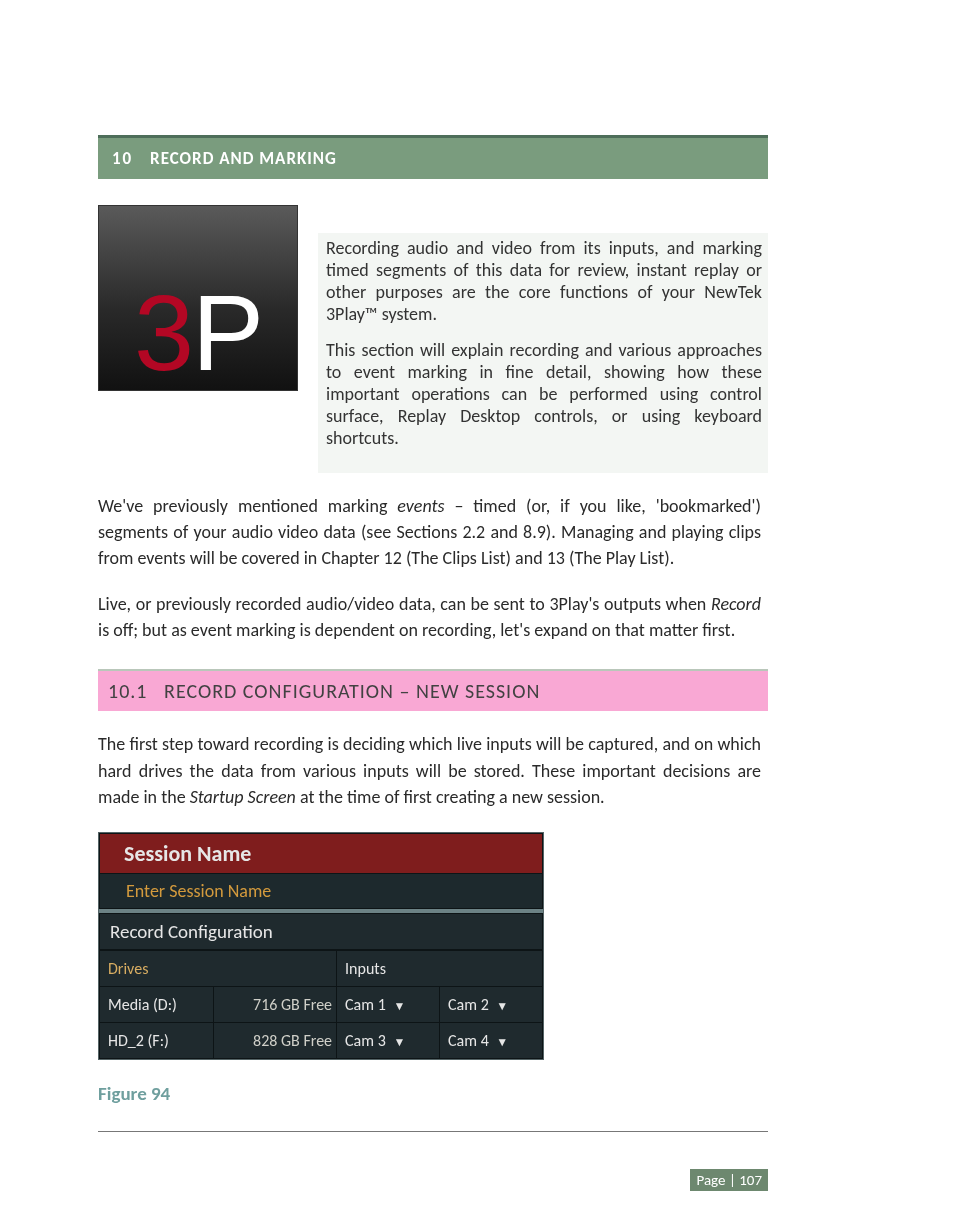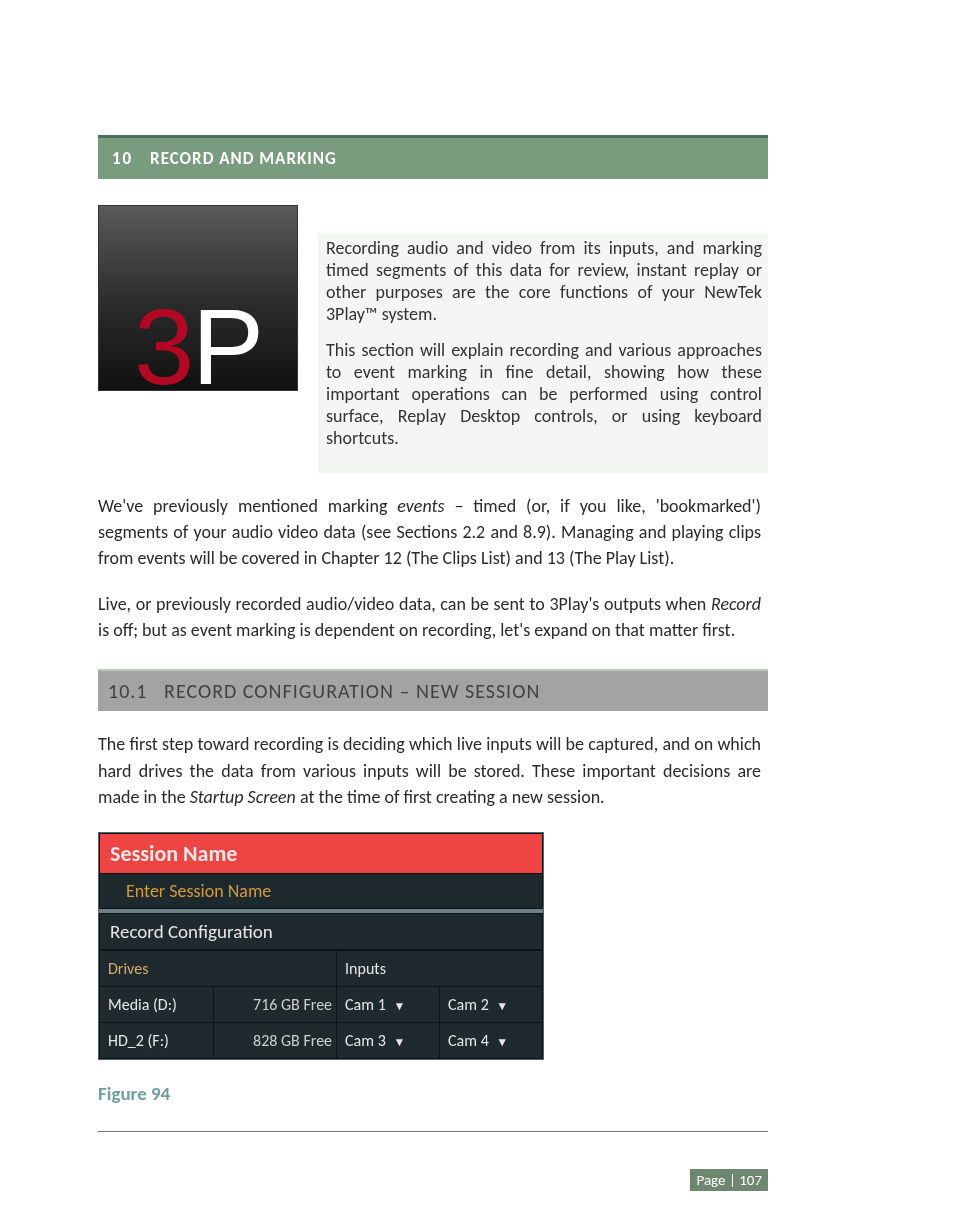--- a/index.html
+++ b/index.html
@@ -37,21 +37,21 @@
     flex: 0 0 200px;
     height: 186px;
     background: linear-gradient(180deg, #5a5a5a 0%, #2a2a2a 55%, #111 100%);
     border: 1px solid #333;
     position: relative;
     color: #fff;
     display: flex;
     align-items: flex-end;
     justify-content: center;
     box-sizing: border-box;
-    padding-bottom: 0;
+    padding-bottom: 14px;
   }
   .logo-3p {
     font-size: 108px;
     font-weight: 400;
     font-family: "Arial Narrow", Arial, sans-serif;
     letter-spacing: -2px;
     line-height: 0.8;
   }
   .logo-3p .three { color: #b30724; }
   .logo-3p .p { color: #fff; }
@@ -69,42 +69,42 @@
 
   .body-para {
     font-size: 18px;
     margin: 20px 7px 0 0;
     text-align: justify;
     line-height: 1.45;
   }
 
   .subheading {
     margin-top: 26px;
-    background: #a3a3a3;
+    background: #f9a8d4;
     border-top: 2px solid #b9c7ba;
     padding: 8px 10px;
     color: #424242;
     font-size: 20px;
     letter-spacing: 1px;
   }
 
   
   .config-panel {
     margin-top: 22px;
     width: 446px;
     background: #6c8285;
     border: 1px solid #556466;
     box-sizing: border-box;
   }
   .cp-title {
-    background: #ef4444;
+    background: #7f1d1d;
     color: #e6e6e6;
     font-size: 22px;
     font-weight: 600;
-    padding: 6px 10px;
+    padding: 6px 24px;
     border: 1px solid #0d1416;
   }
   .cp-input {
     background: #1d292d;
     color: #d39a3d;
     font-size: 18px;
     padding: 6px 26px;
     border: 1px solid #0d1416;
     border-top: none;
   }

